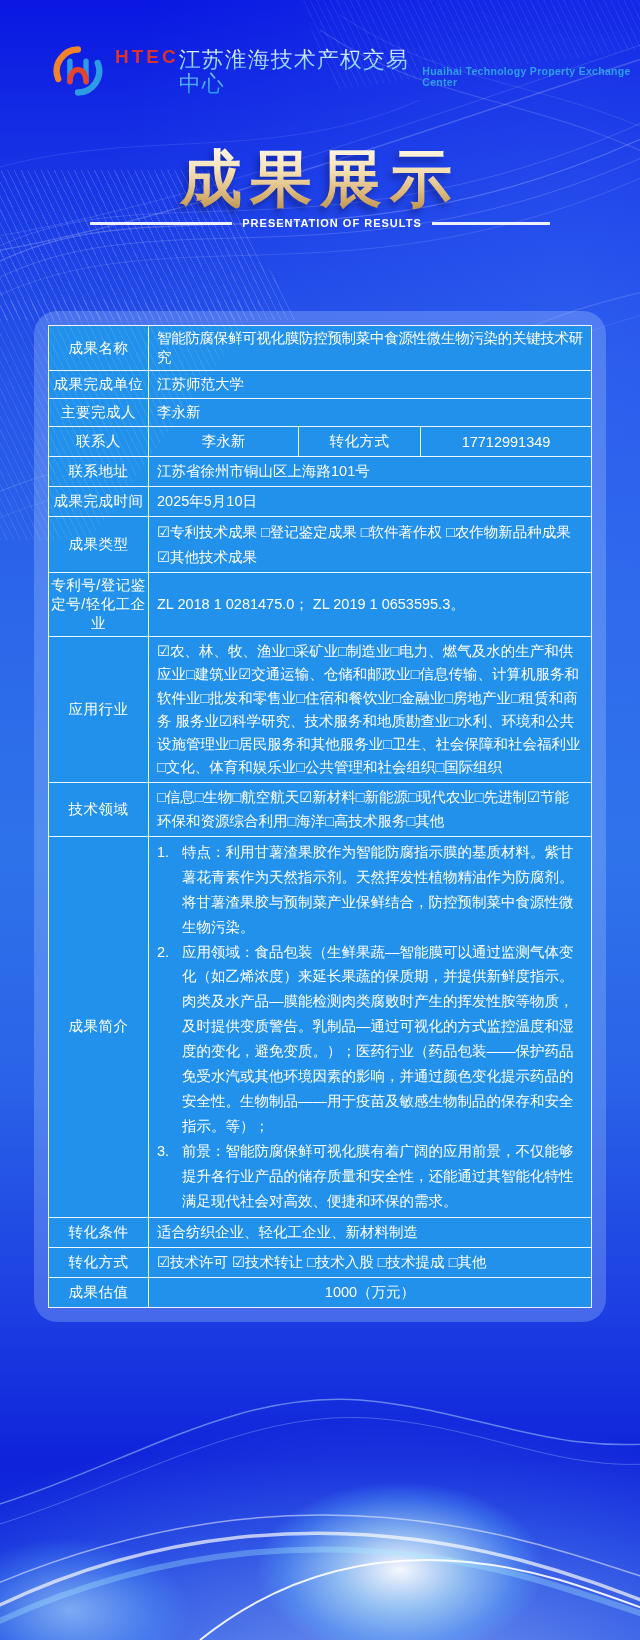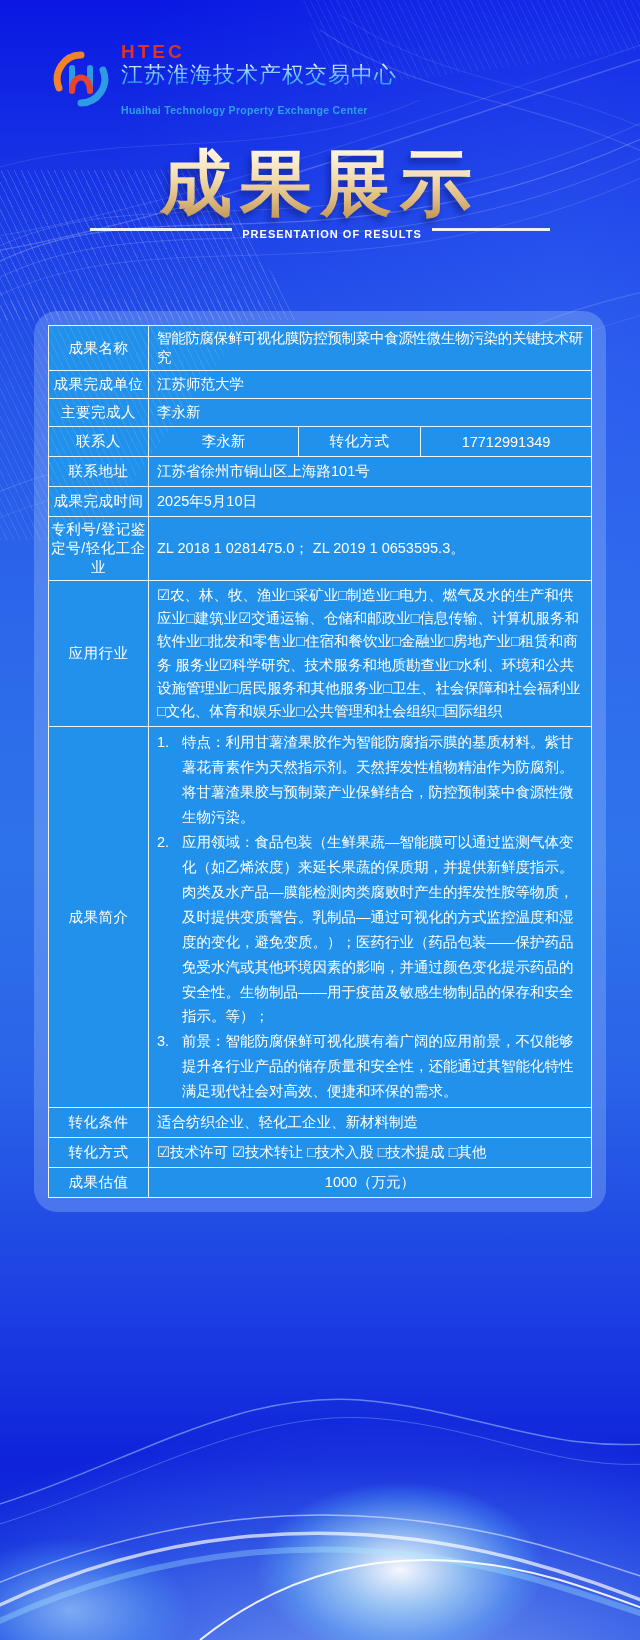--- a/index.html
+++ b/index.html
@@ -11,37 +11,37 @@
       linear-gradient(180deg,#0a17e2 0%,#1530e4 9%,#2452e8 22%,#2b66ea 36%,#2e72ea 52%,#2a63e8 66%,#1c3ee2 80%,#0f23da 89%,#1638de 100%);
   }
   svg.deco{position:absolute;left:0;top:0;pointer-events:none;}
   .hatch{position:absolute;pointer-events:none;background:repeating-linear-gradient(64deg, rgba(255,255,255,.20) 0 1px, transparent 1px 6px);}
   .hatch.a{left:0;top:170px;width:300px;height:150px;opacity:.75;clip-path:polygon(0 0,70% 0,100% 100%,0 100%);}
   .hatch.b{left:0;top:300px;width:300px;height:240px;opacity:.45;z-index:3;clip-path:polygon(0 0,88% 0,30% 100%,0 100%);}
   .hatch.c{left:300px;top:0;width:340px;height:90px;opacity:.35;clip-path:polygon(0 0,100% 0,100% 55%,10% 100%);}
 
   
   .logo{position:absolute;left:52px;top:42px;display:flex;align-items:center;gap:11px;z-index:5;}
-  .logo-text{display:flex;flex-direction:column;line-height:1.05;}
+  .logo-text{display:flex;flex-direction:row;line-height:1.05;}
   .logo-htec{font-size:19px;font-weight:bold;letter-spacing:3px;color:#d8342c;}
   .logo-cn{font-size:22px;font-weight:normal;letter-spacing:1px;margin-top:1px;
     color:#7cc6f8;background:linear-gradient(180deg,#eaf8ff 0%,#7ec9fa 45%,#2397ef 100%);
     -webkit-background-clip:text;background-clip:text;-webkit-text-fill-color:transparent;}
   .logo-en{font-size:10.5px;font-weight:bold;color:#2f9fe8;margin-top:19px;letter-spacing:.3px;}
 
   
   .banner{position:absolute;left:0;top:146px;width:640px;text-align:center;z-index:5;}
   .banner h1{
-    margin:0;font-size:72px;font-weight:900;letter-spacing:8px;line-height:1.05;
+    margin:0;font-size:62px;font-weight:900;letter-spacing:8px;line-height:1.05;
     color:#ecd19b;
     background:linear-gradient(180deg,#fff8e9 0%,#f5e0b4 38%,#dcb87c 72%,#bd914c 100%);
     -webkit-background-clip:text;background-clip:text;-webkit-text-fill-color:transparent;
     filter:drop-shadow(-3px 5px 3px rgba(8,18,90,.45));
   }
-  .sub{display:flex;justify-content:center;gap:10px;margin-top:6px;}
+  .sub{display:flex;align-items:center;justify-content:center;gap:10px;margin-top:6px;}
   .sub .ln{height:3px;background:rgba(255,255,255,.92);}
   .sub .ln.l{width:142px;} .sub .ln.r{width:118px;}
   .sub .tx{font-size:11px;font-weight:bold;letter-spacing:1px;color:#ffffff;white-space:nowrap;}
 
   
   .panel{
     position:absolute;left:34px;top:311px;width:572px;z-index:2;
     background:rgba(170,205,255,.30);border-radius:23px;padding:14px 14px;box-sizing:border-box;
   }
   table.sheet{width:100%;border-collapse:collapse;table-layout:fixed;}
@@ -155,31 +155,39 @@
       <tr class="h-md">
         <td class="lbl">联系地址</td>
         <td colspan="3">江苏省徐州市铜山区上海路101号</td>
       </tr>
 
       <tr class="h-md">
         <td class="lbl">成果完成时间</td>
         <td colspan="3">2025年5月10日</td>
       </tr>
 
+      <tr class="h-2l">
+        <td class="lbl">成果类型</td>
+        <td colspan="3" class="type-v">☑专利技术成果 □登记鉴定成果 □软件著作权 □农作物新品种成果 ☑其他技术成果</td>
+      </tr>
 
       <tr class="h-2l">
         <td class="lbl">专利号/登记鉴定号/轻化工企业</td>
         <td colspan="3">ZL 2018 1 0281475.0； ZL 2019 1 0653595.3。</td>
       </tr>
 
       <tr>
         <td class="lbl">应用行业</td>
         <td colspan="3" class="industry-v">☑农、林、牧、渔业□采矿业□制造业□电力、燃气及水的生产和供应业□建筑业☑交通运输、仓储和邮政业□信息传输、计算机服务和软件业□批发和零售业□住宿和餐饮业□金融业□房地产业□租赁和商务 服务业☑科学研究、技术服务和地质勘查业□水利、环境和公共设施管理业□居民服务和其他服务业□卫生、社会保障和社会福利业□文化、体育和娱乐业□公共管理和社会组织□国际组织</td>
       </tr>
 
+      <tr>
+        <td class="lbl">技术领域</td>
+        <td colspan="3" class="field-v">□信息□生物□航空航天☑新材料□新能源□现代农业□先进制☑节能环保和资源综合利用□海洋□高技术服务□其他</td>
+      </tr>
 
       <tr>
         <td class="lbl">成果简介</td>
         <td colspan="3" class="summary-v">
           <div class="si">
             <span class="no">1.</span>
             <span class="tx">特点：利用甘薯渣果胶作为智能防腐指示膜的基质材料。紫甘薯花青素作为天然指示剂。天然挥发性植物精油作为防腐剂。将甘薯渣果胶与预制菜产业保鲜结合，防控预制菜中食源性微生物污染。</span>
           </div>
           <div class="si">
             <span class="no">2.</span>

